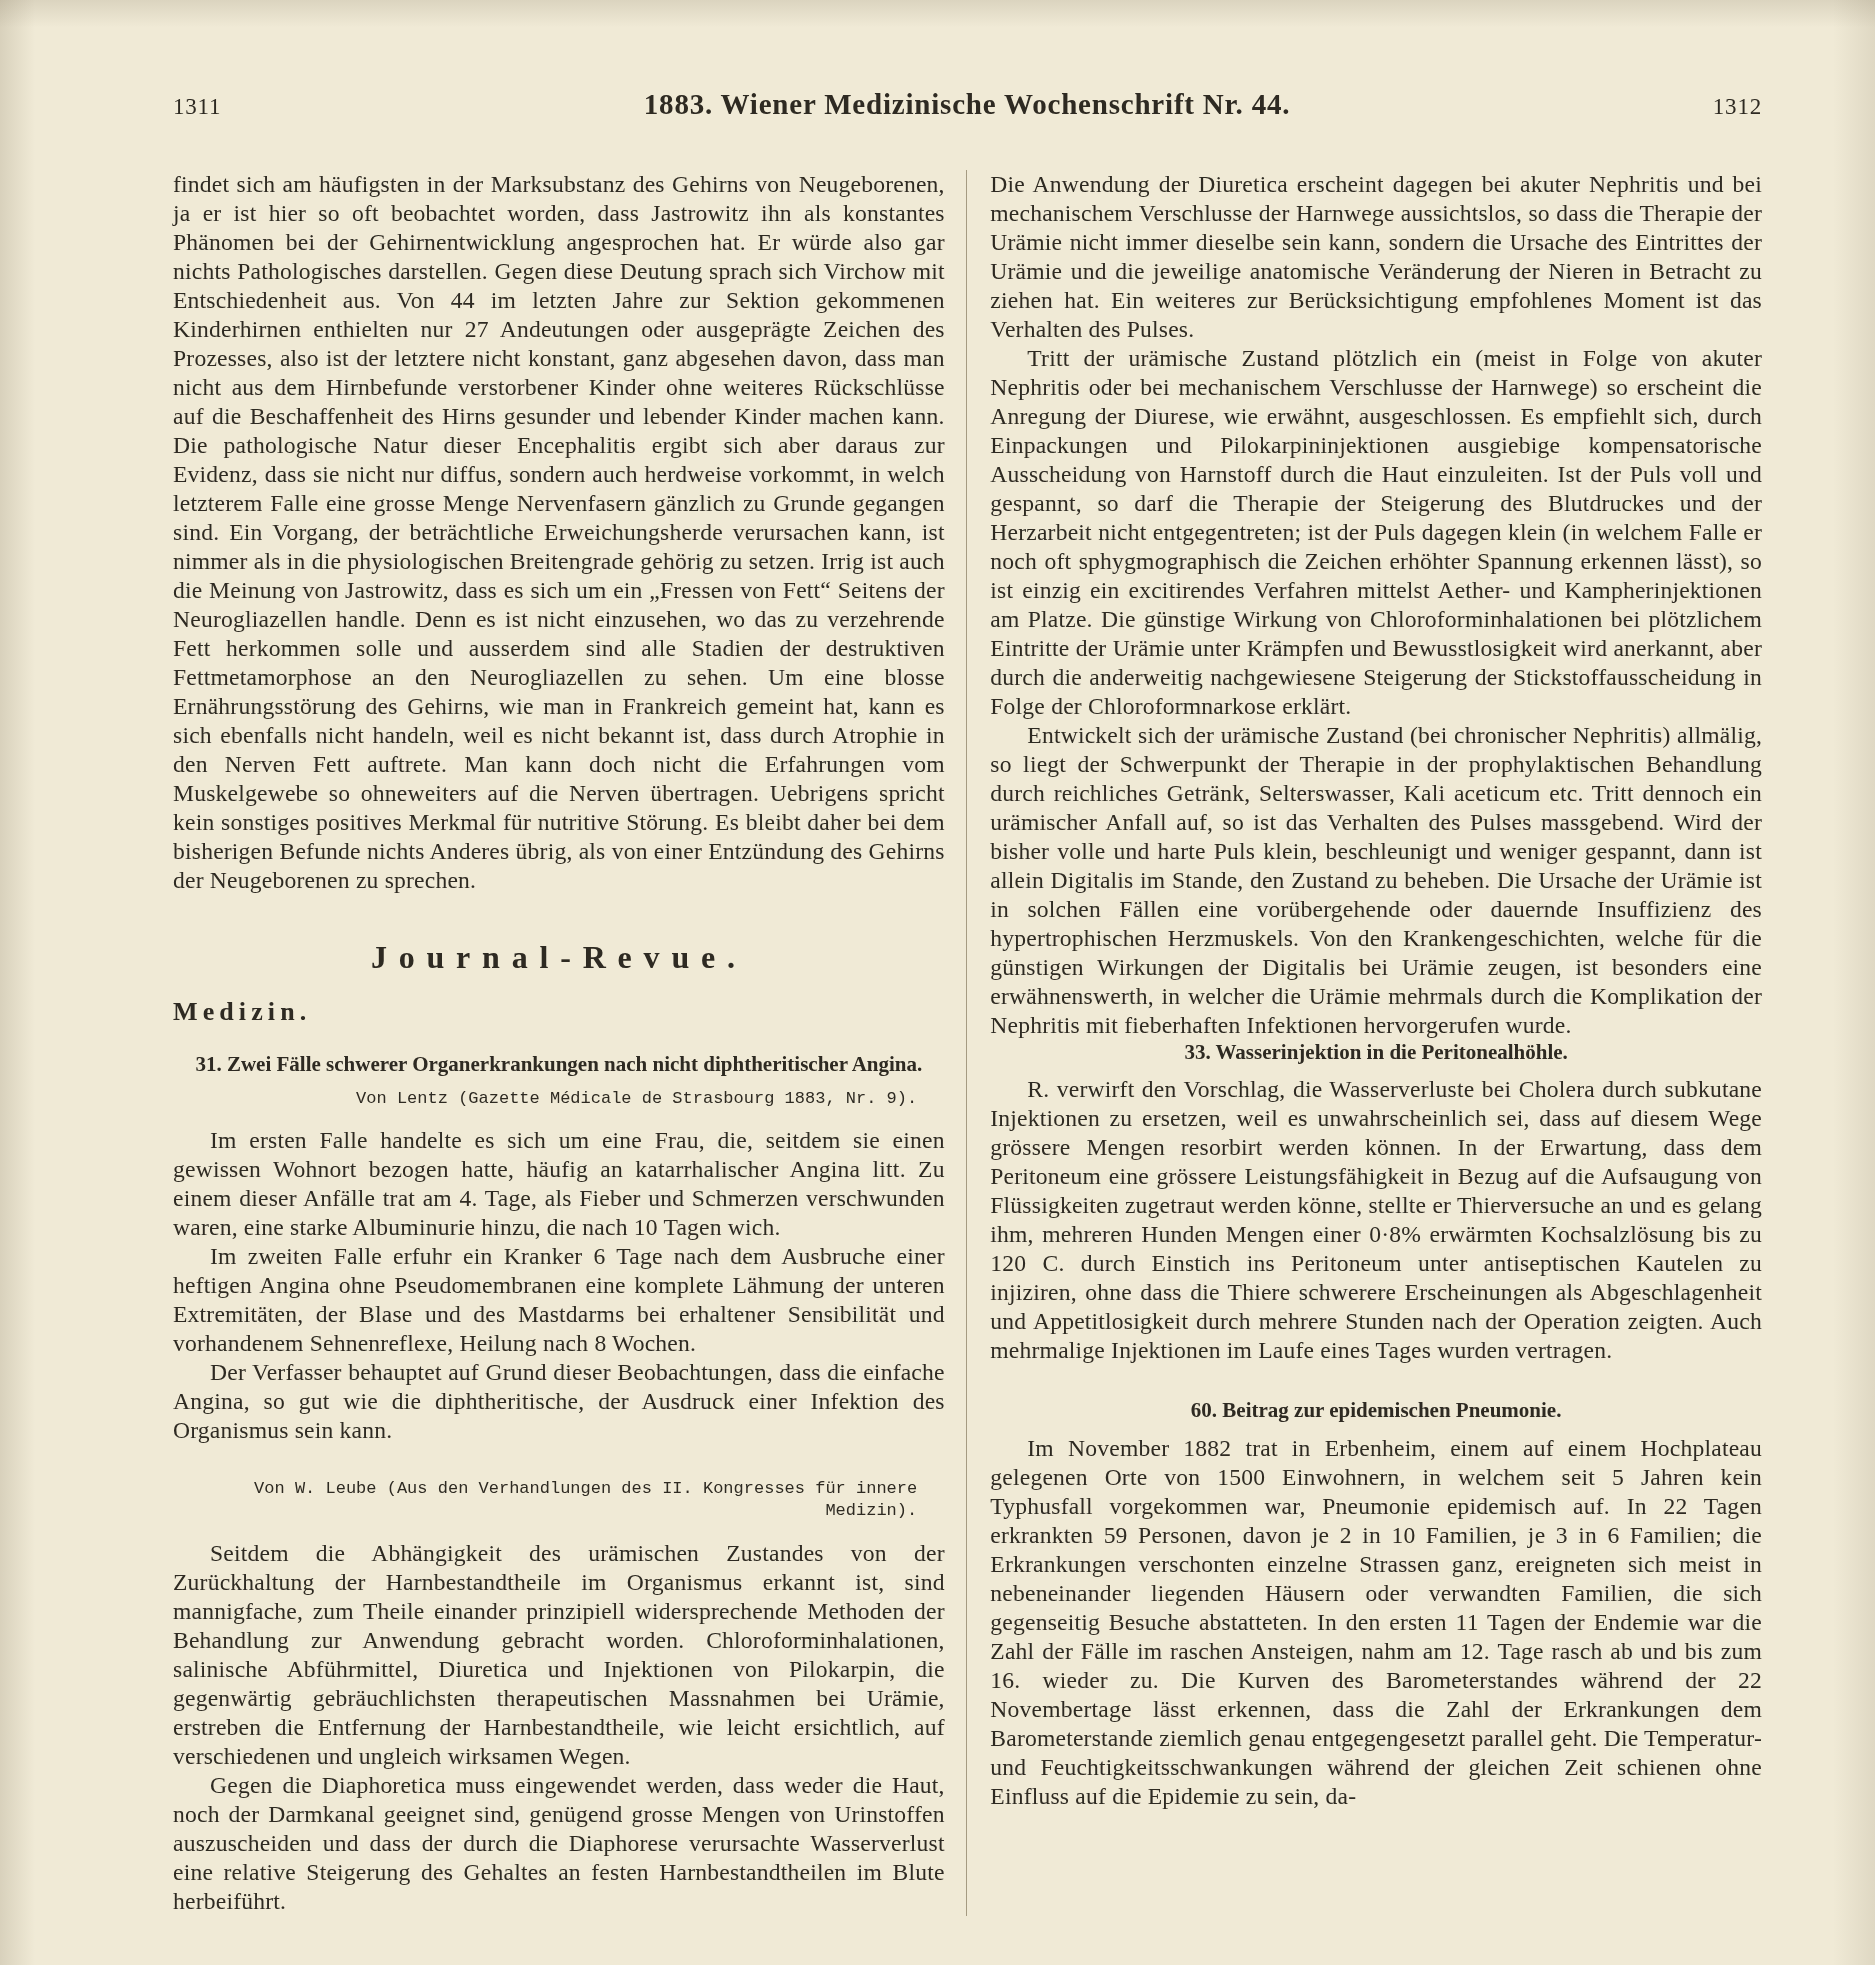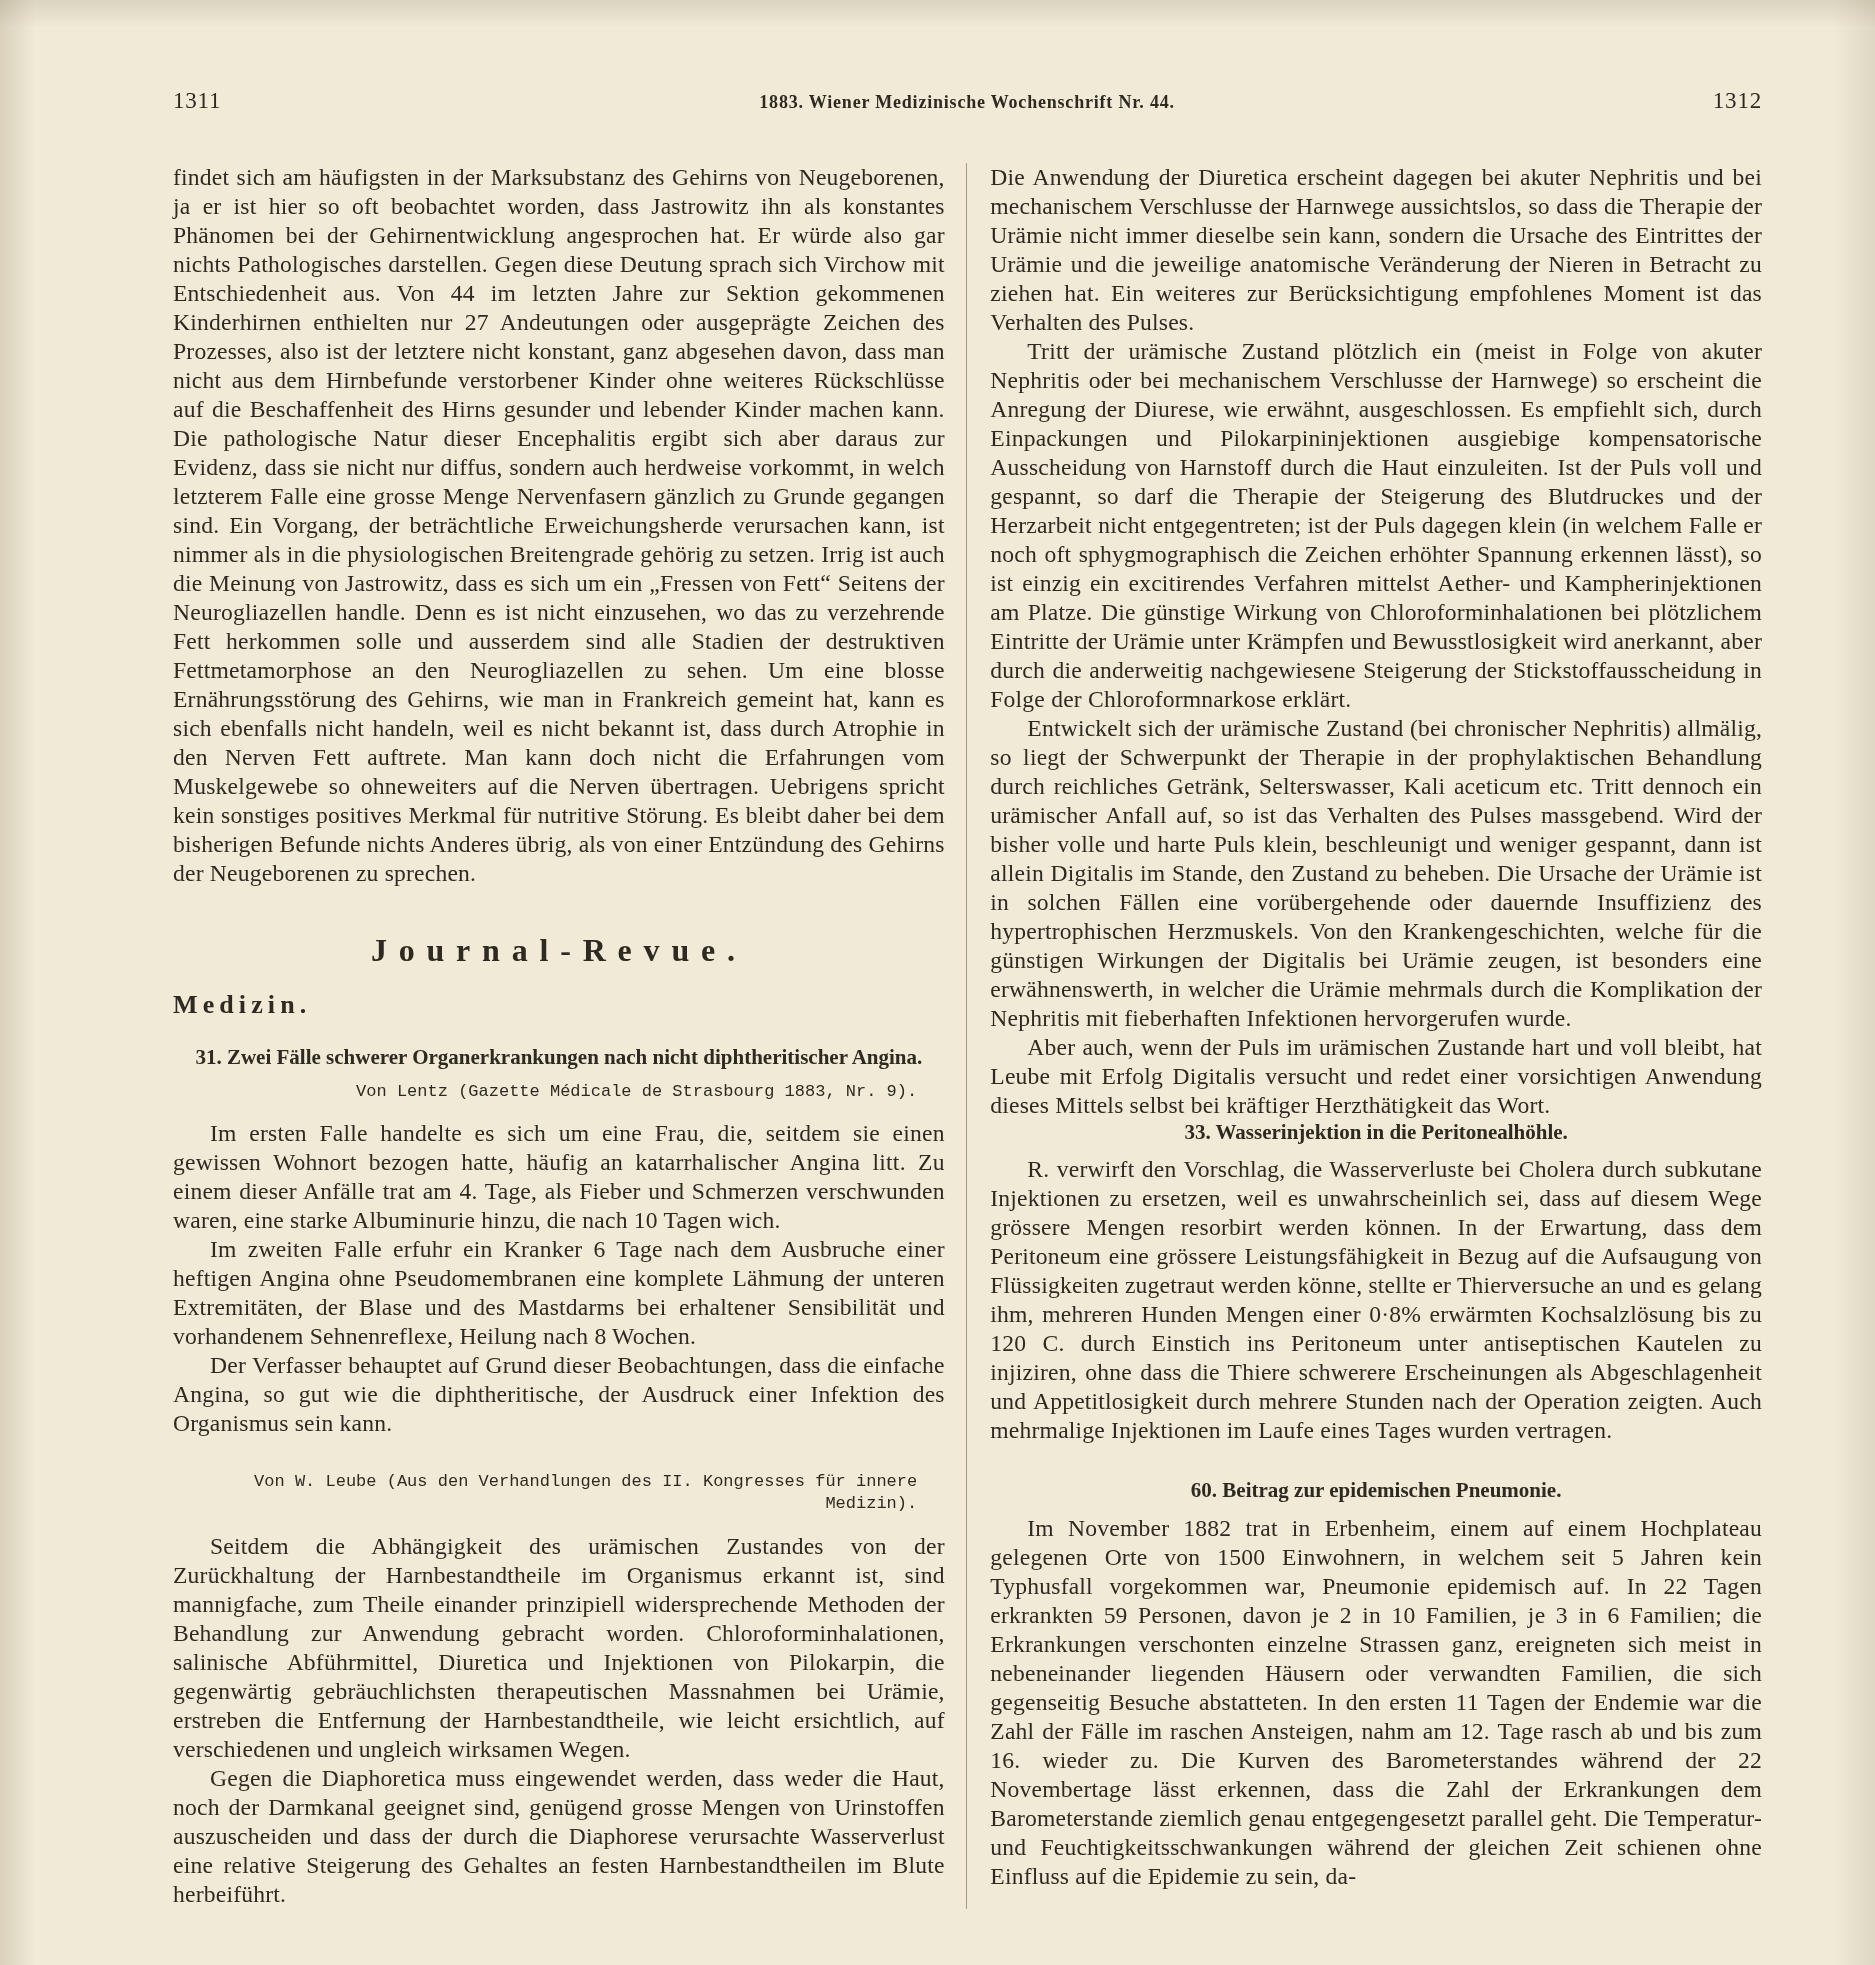--- a/index.html
+++ b/index.html
@@ -39,21 +39,21 @@
     gap: 44px;
   }
   .page-num {
     font-size: 23px;
     letter-spacing: 0.8px;
     white-space: nowrap;
   }
   .journal-title {
     flex: 1;
     text-align: center;
-    font-size: 18px;
+    font-size: 29px;
     font-weight: bold;
     letter-spacing: 0.8px;
   }
   .columns {
     display: flex;
     align-items: stretch;
   }
   .col {
     flex: 1 1 0;
     min-width: 0;
@@ -138,21 +138,20 @@
         <p class="byline">Von W. Leube (Aus den Verhandlungen des II. Kongresses für innere Medizin).</p>
         <p class="body-text">Seitdem die Abhängigkeit des urämischen Zustandes von der Zurückhaltung der Harnbestandtheile im Organismus erkannt ist, sind mannigfache, zum Theile einander prinzipiell widersprechende Methoden der Behandlung zur Anwendung gebracht worden. Chloroforminhalationen, salinische Abführmittel, Diuretica und Injektionen von Pilokarpin, die gegenwärtig gebräuchlichsten therapeutischen Massnahmen bei Urämie, erstreben die Entfernung der Harnbestandtheile, wie leicht ersichtlich, auf verschiedenen und ungleich wirksamen Wegen.</p>
         <p class="body-text">Gegen die Diaphoretica muss eingewendet werden, dass weder die Haut, noch der Darmkanal geeignet sind, genügend grosse Mengen von Urinstoffen auszuscheiden und dass der durch die Diaphorese verursachte Wasserverlust eine relative Steigerung des Gehaltes an festen Harnbestandtheilen im Blute herbeiführt.</p>
       </section>
     </div>
 
     <div class="col col-right">
       <p class="body-text no-indent">Die Anwendung der Diuretica erscheint dagegen bei akuter Nephritis und bei mechanischem Verschlusse der Harnwege aussichtslos, so dass die Therapie der Urämie nicht immer dieselbe sein kann, sondern die Ursache des Eintrittes der Urämie und die jeweilige anatomische Veränderung der Nieren in Betracht zu ziehen hat. Ein weiteres zur Berücksichtigung empfohlenes Moment ist das Verhalten des Pulses.</p>
       <p class="body-text">Tritt der urämische Zustand plötzlich ein (meist in Folge von akuter Nephritis oder bei mechanischem Verschlusse der Harnwege) so erscheint die Anregung der Diurese, wie erwähnt, ausgeschlossen. Es empfiehlt sich, durch Einpackungen und Pilokarpininjektionen ausgiebige kompensatorische Ausscheidung von Harnstoff durch die Haut einzuleiten. Ist der Puls voll und gespannt, so darf die Therapie der Steigerung des Blutdruckes und der Herzarbeit nicht entgegentreten; ist der Puls dagegen klein (in welchem Falle er noch oft sphygmographisch die Zeichen erhöhter Spannung erkennen lässt), so ist einzig ein excitirendes Verfahren mittelst Aether- und Kampherinjektionen am Platze. Die günstige Wirkung von Chloroforminhalationen bei plötzlichem Eintritte der Urämie unter Krämpfen und Bewusstlosigkeit wird anerkannt, aber durch die anderweitig nachgewiesene Steigerung der Stickstoffausscheidung in Folge der Chloroformnarkose erklärt.</p>
       <p class="body-text">Entwickelt sich der urämische Zustand (bei chronischer Nephritis) allmälig, so liegt der Schwerpunkt der Therapie in der prophylaktischen Behandlung durch reichliches Getränk, Selterswasser, Kali aceticum etc. Tritt dennoch ein urämischer Anfall auf, so ist das Verhalten des Pulses massgebend. Wird der bisher volle und harte Puls klein, beschleunigt und weniger gespannt, dann ist allein Digitalis im Stande, den Zustand zu beheben. Die Ursache der Urämie ist in solchen Fällen eine vorübergehende oder dauernde Insuffizienz des hypertrophischen Herzmuskels. Von den Krankengeschichten, welche für die günstigen Wirkungen der Digitalis bei Urämie zeugen, ist besonders eine erwähnenswerth, in welcher die Urämie mehrmals durch die Komplikation der Nephritis mit fieberhaften Infektionen hervorgerufen wurde.</p>
-      <p class="body-text">Aber auch, wenn der Puls im urämischen Zustande hart und voll bleibt, hat Leube mit Erfolg Digitalis versucht und redet einer vorsichtigen Anwendung dieses Mittels selbst bei kräftiger Herzthätigkeit das Wort.</p>
 
       <section class="article">
         <h4 class="article-title">33. Wasserinjektion in die Peritonealhöhle.</h4>
         <p class="body-text">R. verwirft den Vorschlag, die Wasserverluste bei Cholera durch subkutane Injektionen zu ersetzen, weil es unwahrscheinlich sei, dass auf diesem Wege grössere Mengen resorbirt werden können. In der Erwartung, dass dem Peritoneum eine grössere Leistungsfähigkeit in Bezug auf die Aufsaugung von Flüssigkeiten zugetraut werden könne, stellte er Thierversuche an und es gelang ihm, mehreren Hunden Mengen einer 0·8% erwärmten Kochsalzlösung bis zu 120 C. durch Einstich ins Peritoneum unter antiseptischen Kautelen zu injiziren, ohne dass die Thiere schwerere Erscheinungen als Abgeschlagenheit und Appetitlosigkeit durch mehrere Stunden nach der Operation zeigten. Auch mehrmalige Injektionen im Laufe eines Tages wurden vertragen.</p>
       </section>
 
       <section class="article">
         <h4 class="article-title">60. Beitrag zur epidemischen Pneumonie.</h4>
         <p class="body-text">Im November 1882 trat in Erbenheim, einem auf einem Hochplateau gelegenen Orte von 1500 Einwohnern, in welchem seit 5 Jahren kein Typhusfall vorgekommen war, Pneumonie epidemisch auf. In 22 Tagen erkrankten 59 Personen, davon je 2 in 10 Familien, je 3 in 6 Familien; die Erkrankungen verschonten einzelne Strassen ganz, ereigneten sich meist in nebeneinander liegenden Häusern oder verwandten Familien, die sich gegenseitig Besuche abstatteten. In den ersten 11 Tagen der Endemie war die Zahl der Fälle im raschen Ansteigen, nahm am 12. Tage rasch ab und bis zum 16. wieder zu. Die Kurven des Barometerstandes während der 22 Novembertage lässt erkennen, dass die Zahl der Erkrankungen dem Barometerstande ziemlich genau entgegengesetzt parallel geht. Die Temperatur- und Feuchtigkeitsschwankungen während der gleichen Zeit schienen ohne Einfluss auf die Epidemie zu sein, da-</p>
       </section>

